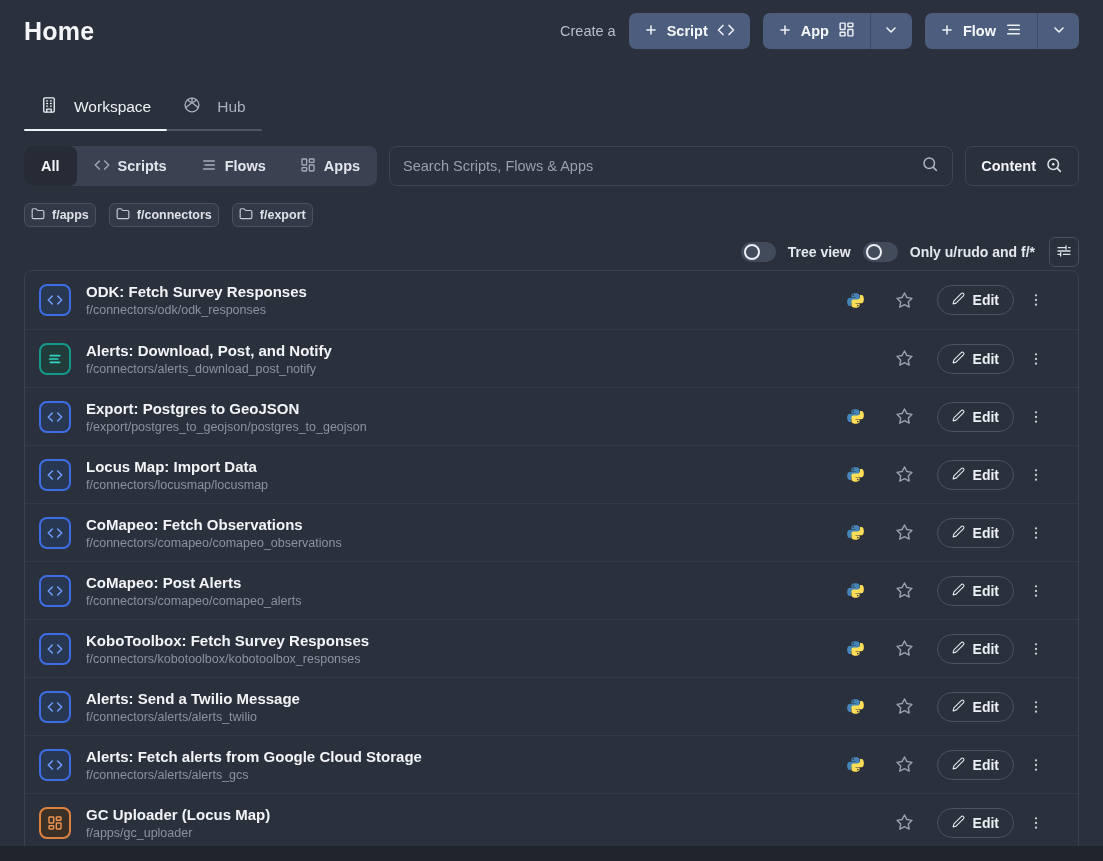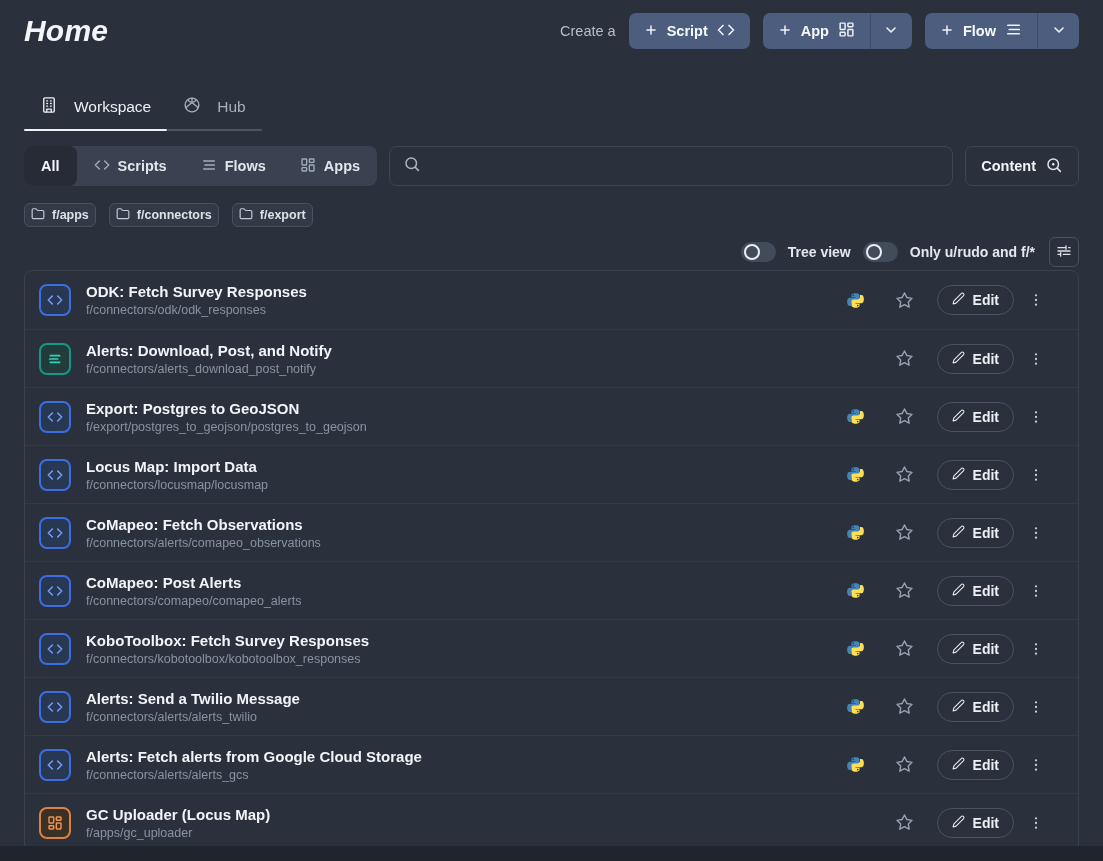--- a/index.html
+++ b/index.html
@@ -8,21 +8,21 @@
     background:#2a303c;
     font-family:"Liberation Sans", sans-serif;
     color:#e7eaef;
     overflow:hidden;
     position:relative;
   }
   .page { padding:0 24px; }
 
   
   .topbar { display:flex; justify-content:space-between; align-items:center; padding-top:13px; }
-  .topbar h1 { font-size:30px; font-weight:700; color:#f3f5f8; letter-spacing:.2px;font-style:italic; }
+  .topbar h1 { font-size:25px; font-weight:700; color:#f3f5f8; letter-spacing:.2px; }
   .create-row { display:flex; align-items:center; gap:13px; }
   .create-label { color:#b7bfca; font-size:14.5px; }
   .btn-group { display:flex; border-radius:7px; overflow:hidden; }
   .btn-main, .btn-caret {
     background:#4d5d7e; border:none; color:#f6f8fb; cursor:pointer;
     height:36px; display:flex; align-items:center; font-family:inherit;
   }
   .btn-main { gap:9px; padding:0 15px; font-size:14.5px; font-weight:700; }
   .btn-caret { width:42px; justify-content:center; border-left:1px solid #3d4b68; }
   .btn-main svg, .btn-caret svg { stroke:#eef1f6; }
@@ -202,20 +202,21 @@
               <rect x="3" y="3" width="7" height="9" rx="1"></rect>
               <rect x="14" y="3" width="7" height="5" rx="1"></rect>
               <rect x="14" y="12" width="7" height="9" rx="1"></rect>
               <rect x="3" y="16" width="7" height="5" rx="1"></rect>
             </svg></span>
         <span>Apps</span>
       </button>
     </div>
 
     <div class="search-box">
+      <input type="text" placeholder="Search Scripts, Flows &amp; Apps" style="">
       <span><svg width="18" height="18" viewBox="0 0 24 24" fill="none" stroke-width="2" stroke-linecap="round">
             <circle cx="11" cy="11" r="7"></circle>
             <path d="m20.5 20.5-4-4"></path>
           </svg></span>
     </div>
 
     <button class="content-btn">
       <span>Content</span>
       <span><svg width="18" height="18" viewBox="0 0 24 24" fill="none" stroke-width="2" stroke-linecap="round">
             <circle cx="11" cy="11" r="7"></circle>
@@ -421,21 +422,21 @@
 
   <div class="row kind-script">
     <div class="row-icon">
       <svg class="icon-script" width="16" height="16" viewBox="0 0 24 24" fill="none" stroke-width="2.4" stroke-linecap="round" stroke-linejoin="round">
             <path d="m16 18 6-6-6-6M8 6l-6 6 6 6"></path>
           </svg>
 
     </div>
     <div class="row-text">
       <div class="row-title">CoMapeo: Fetch Observations</div>
-      <div class="row-path">f/connectors/alerts/comapeo_observations</div>
+      <div class="row-path">f/connectors/comapeo/comapeo_observations</div>
     </div>
     <div class="row-actions">
       <span class="lang-slot">
         <svg width="17" height="17" viewBox="0 0 24 24">
               <path fill="#4584b6" d="M11.91 1.9c-.98 0-1.92.09-2.75.24-2.42.43-2.86 1.33-2.86 2.98v2.19h5.72v.73H4.16c-1.66 0-3.12.99-3.57 2.9-.52 2.18-.55 3.54 0 5.82.41 1.69 1.38 2.9 3.04 2.9h1.97v-2.62c0-1.88 1.63-3.55 3.57-3.55h5.71c1.59 0 2.86-1.31 2.86-2.91V5.12c0-1.55-1.31-2.72-2.86-2.98-.98-.16-2-.24-2.97-.24zM8.82 3.66c.59 0 1.07.49 1.07 1.1 0 .6-.48 1.09-1.07 1.09-.6 0-1.07-.49-1.07-1.1 0-.6.47-1.09 1.07-1.09z"></path>
               <path fill="#ffde57" d="M12.09 22.1c.98 0 1.92-.09 2.75-.24 2.42-.43 2.86-1.33 2.86-2.98v-2.19h-5.72v-.73h7.86c1.66 0 3.12-.99 3.57-2.9.52-2.18.55-3.54 0-5.82-.41-1.69-1.38-2.9-3.04-2.9H18.4v2.62c0 1.88-1.63 3.55-3.57 3.55H9.12c-1.59 0-2.86 1.31-2.86 2.91v5.46c0 1.55 1.31 2.72 2.86 2.98.98.16 2 .24 2.97.24zm3.09-1.76c-.59 0-1.07-.49-1.07-1.1 0-.6.48-1.09 1.07-1.09.6 0 1.07.49 1.07 1.1 0 .6-.47 1.09-1.07 1.09z"></path>
             </svg>
       </span>
       <span class="star">
         <svg width="19" height="19" viewBox="0 0 24 24" fill="none" stroke-width="1.8" stroke-linejoin="round">

